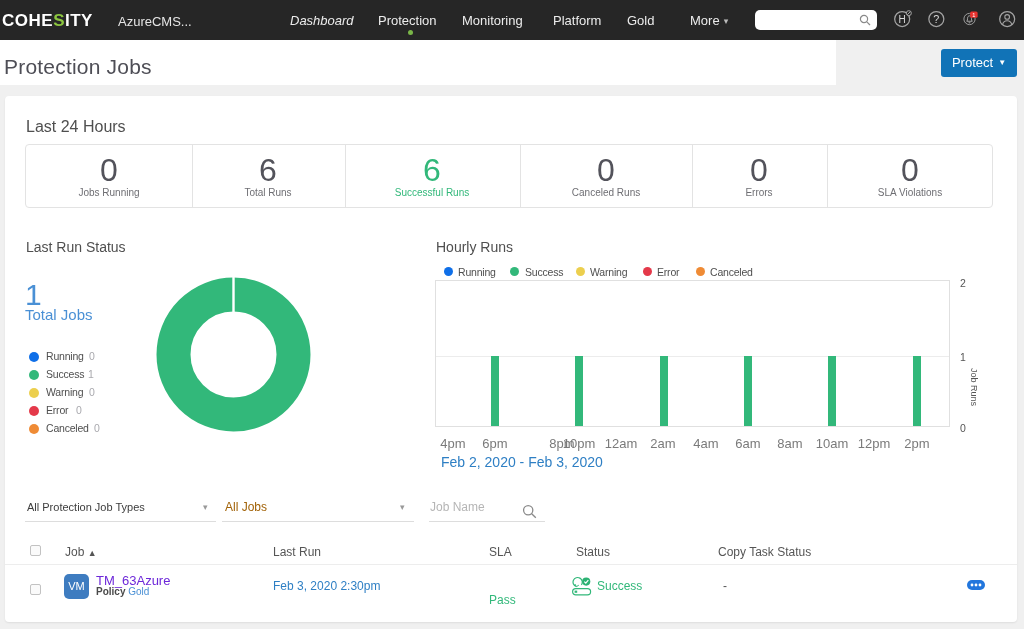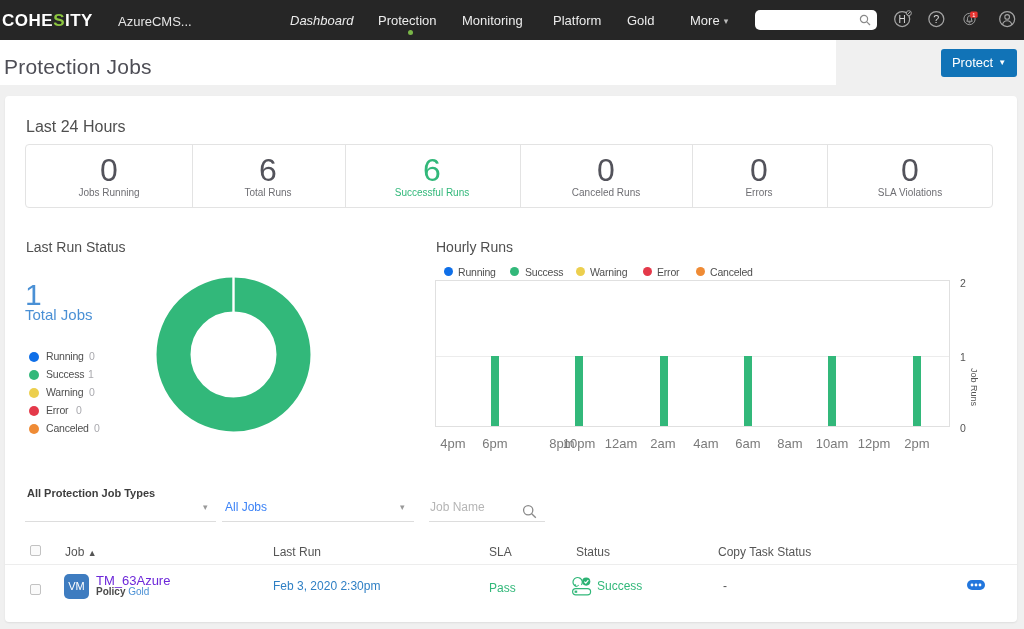--- a/index.html
+++ b/index.html
@@ -211,25 +211,26 @@
   <div class="xlab" style="left:765px;">8am</div>
   <div class="xlab" style="left:807px;">10am</div>
   <div class="xlab" style="left:849px;">12pm</div>
   <div class="xlab" style="left:892px;">2pm</div>
 
   <div class="ylab" style="top:181px;">2</div>
   <div class="ylab" style="top:255px;">1</div>
   <div class="ylab" style="top:326px;">0</div>
   <div style="position:absolute; left:974px; top:272px; font-size:9px; color:#555; transform:rotate(90deg); transform-origin:left top; white-space:nowrap;">Job Runs</div>
 
-
-  <div class="filter" style="left:22px; top:391px; font-weight:bold; font-size:11px; color:#3d3d3d;">All Protection Job Types</div>
+  <div class="feb">Feb 2, 2020 - Feb 3, 2020</div>
+
+  <div class="filter" style="left:22px; top:405px; font-weight:normal; font-size:11px; color:#3d3d3d;">All Protection Job Types</div>
   <div class="filter" style="left:198px; top:406px; color:#999; font-size:9px;">▾</div>
   <div class="fline" style="left:20px; top:425px; width:191px;"></div>
-  <div class="filter" style="left:220px; top:404px; color:#3b82f6;">All Jobs</div>
+  <div class="filter" style="left:220px; top:404px; color:#a16207;">All Jobs</div>
   <div class="filter" style="left:395px; top:406px; color:#999; font-size:9px;">▾</div>
   <div class="fline" style="left:217px; top:425px; width:192px;"></div>
   <div class="filter" style="left:425px; top:404px; color:#b5b5b5;">Job Name</div>
   <svg style="position:absolute; left:517px; top:408px;" width="15" height="15" viewBox="0 0 15 15">
       <circle cx="6.2" cy="6.2" r="4.6" fill="none" stroke="#8a8a8a" stroke-width="1.3"></circle>
       <line x1="9.7" y1="9.7" x2="13.8" y2="13.8" stroke="#8a8a8a" stroke-width="1.3"></line>
     </svg>
   <div class="fline" style="left:424px; top:425px; width:116px;"></div>
 
   <div class="checkbox" style="left:25px; top:449px;"></div>
@@ -238,21 +239,21 @@
   <div class="th" style="left:484px;">SLA</div>
   <div class="th" style="left:571px;">Status</div>
   <div class="th" style="left:713px;">Copy Task Status</div>
   <div class="rowline"></div>
 
   <div class="checkbox" style="left:25px; top:488px;"></div>
   <div class="vm">VM</div>
   <div style="position:absolute; left:91px; top:477px; font-size:13px; color:#6d28d9;">TM_63Azure</div>
   <div style="position:absolute; left:91px; top:490px; font-size:10px; color:#4a4a4a; font-weight:bold;">Policy <span style="font-weight:normal; color:#4a90d5;">Gold</span></div>
   <div style="position:absolute; left:268px; top:483px; font-size:12px;" class="blue">Feb 3, 2020 2:30pm</div>
-  <div style="position:absolute; left:484px; top:485px; font-size:12px;" class="green">Pass</div>
+  <div style="position:absolute; left:484px; top:497px; font-size:12px;" class="green">Pass</div>
 
   <svg style="position:absolute; left:567px; top:479px;" width="22" height="22" viewBox="0 0 22 22">
     <rect x="0.6" y="13.6" width="18" height="6.3" rx="3.1" fill="none" stroke="#32b87a" stroke-width="1.2"></rect>
     <rect x="2.6" y="15.6" width="2.6" height="2.2" fill="#32b87a"></rect>
     <path d="M4.2 11.5 A 4.6 4.6 0 1 1 9.4 9.8" fill="none" stroke="#32b87a" stroke-width="1.2"></path>
     <path d="M2.9 9 L4.4 11.7 L6.8 10.2" fill="none" stroke="#32b87a" stroke-width="1"></path>
     <circle cx="14.2" cy="6.6" r="4.1" fill="#2cb273"></circle>
     <path d="M12.3 6.6 L13.8 8.2 L16.3 5.2" fill="none" stroke="#fff" stroke-width="1.2"></path>
   </svg>
   <div style="position:absolute; left:592px; top:483px; font-size:12px;" class="green">Success</div>

